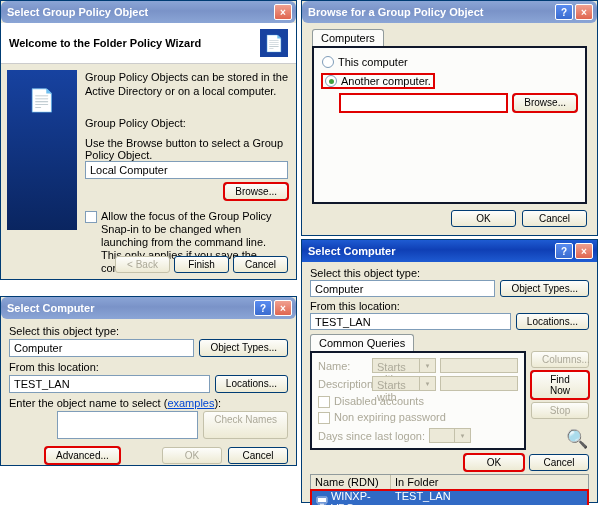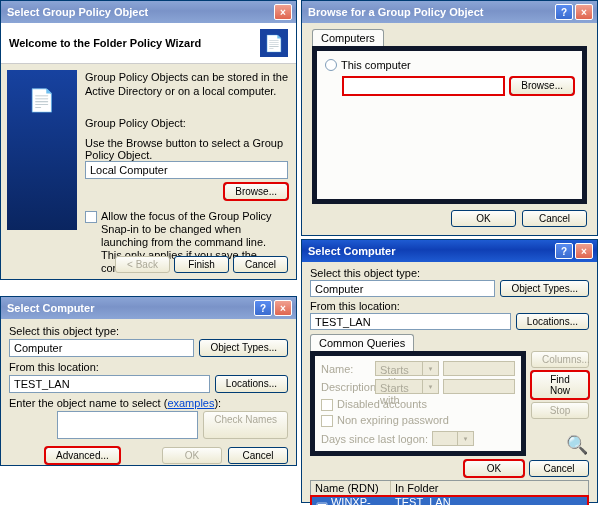--- a/index.html
+++ b/index.html
@@ -1,35 +1,35 @@
 <!DOCTYPE html>
 <html><head>
 <meta charset="utf-8">
 <style>
   * { box-sizing: border-box; margin: 0; padding: 0; font-family: Tahoma, sans-serif; font-size: 11px; }
   body { background: #fff; width: 600px; height: 505px; position: relative; overflow: hidden; }
   .window { position: absolute; background: #ece9d8; border: 1px solid #003c74; }
   .titlebar { background: linear-gradient(to bottom, #1e5bd2, #0f3fb5 45%, #1e5bd2); height: 22px; display: flex; align-items: center; padding: 0 4px; color: #fff; font-weight: bold; }
-  .titlebar.inactive { background: linear-gradient(to bottom, #8ba5d6, #7a93c8 45%, #8ba5d6); }
+  .titlebar.inactive { background: linear-gradient(to bottom, #8ba5d6, #7a93c8 45%, #8ba5d6); border-radius: 6px; }
   .titlebar-text { flex: 1; padding-left: 2px; }
   .titlebar-btn { width: 18px; height: 16px; background: linear-gradient(#f0a090,#e06650); border: 1px solid #fff; border-radius: 2px; display: flex; align-items: center; justify-content: center; margin-left: 2px; font-weight: bold; color: #fff; font-size: 10px; }
   .titlebar-btn.help { background: linear-gradient(#5a8cf0,#3a6cd0); }
   .redbox { outline: 2px solid #e00000; outline-offset: -1px; }
   .btn { background: linear-gradient(#fdfdfb,#edead4); border: 1px solid #003c74; border-radius: 3px; padding: 2px 10px; min-width: 55px; text-align: center; display: inline-block; font-size: 10px; cursor: default; }
   .btn.disabled { color: #aca999; border-color: #c4c1aa; }
   .input { background: #fff; border: 1px solid #7f9db9; padding: 2px 4px; font-size: 11px; }
   .input.disabled { background: #ece9d8; border-color: #c4c1aa; color: #aca999;}
   .label { font-size: 11px; }
   .checkbox { display: flex; gap: 4px; align-items: flex-start; font-size: 11px; line-height: 1.2; }
   .checkbox-box { width: 12px; height: 12px; background: #fff; border: 1px solid #7f9db9; flex-shrink: 0; margin-top: 1px; }
   .radio { display: flex; align-items: center; gap: 4px; font-size: 11px;}
   .radio-dot { width: 12px; height: 12px; border: 1px solid #7f9db9; border-radius: 50%; background: #fff; display: flex; align-items: center; justify-content: center; flex-shrink:0; }
   .radio-dot.on::after { content: ""; width: 5px; height: 5px; border-radius: 50%; background: #40a040; }
   .tab { border: 1px solid #919b9c; border-bottom: none; background: #fcfcfa; padding: 2px 8px; font-size: 11px; display: inline-block; border-radius: 3px 3px 0 0; }
-  .tab-body { border: 5px solid #0f172a; background: #fcfcfa; padding: 8px; }
+  .tab-body { border: 2px solid #0f172a; background: #fcfcfa; padding: 8px; }
   .link { color: #0046d5; text-decoration: underline; cursor: pointer; text-align: center; }
   .combo { display: flex; }
   .combo .input { flex: 1; }
   .combo-btn { width: 16px; background: linear-gradient(#c6dafc,#a2bde9); border: 1px solid #7f9db9; border-left: none; display: flex; align-items: center; justify-content: center; font-size: 7px;}
   .combo-btn.disabled{background:#ece9d8;border-color:#c4c1aa;color:#aca999;}
 </style>
 </head>
 <body>
 
 <div class="window" style="left:0;top:0;width:297px;height:280px;">
@@ -71,20 +71,26 @@
     <span class="titlebar-text">Browse for a Group Policy Object</span>
     <div class="titlebar-btn help">?</div>
     <div class="titlebar-btn">×</div>
   </div>
   <div style="padding:6px 10px;">
     <span class="tab">Computers</span>
     <div class="tab-body" style="height:158px;">
       <div class="radio">
         <div class="radio-dot"></div>
         <span>This computer</span>
+      </div>
+      <div style="display:flex;align-items:center;gap:6px;margin-top:6px;">
+        <div class="radio redbox" style="padding:1px 3px;">
+          <div class="radio-dot on"></div>
+          <span>Another computer.</span>
+        </div>
       </div>
       <div style="display:flex;gap:6px;margin-top:6px;padding-left:18px;">
         <div class="input redbox" style="flex:1;height:18px;"></div>
         <span class="btn redbox">Browse...</span>
       </div>
     </div>
     <div style="text-align:right;margin-top:6px;display:flex;justify-content:flex-end;gap:6px;">
       <span class="btn" style="min-width:65px;">OK</span>
       <span class="btn" style="min-width:65px;">Cancel</span>
     </div>

